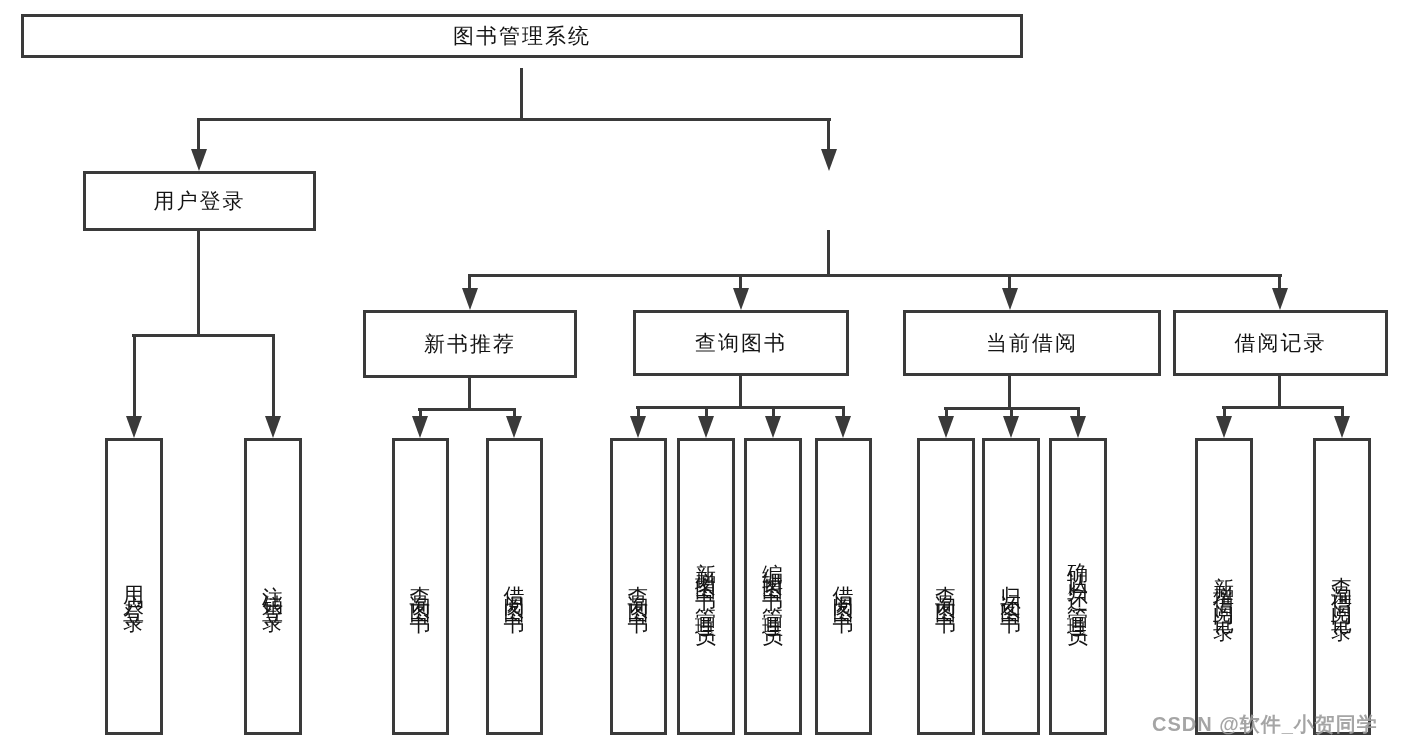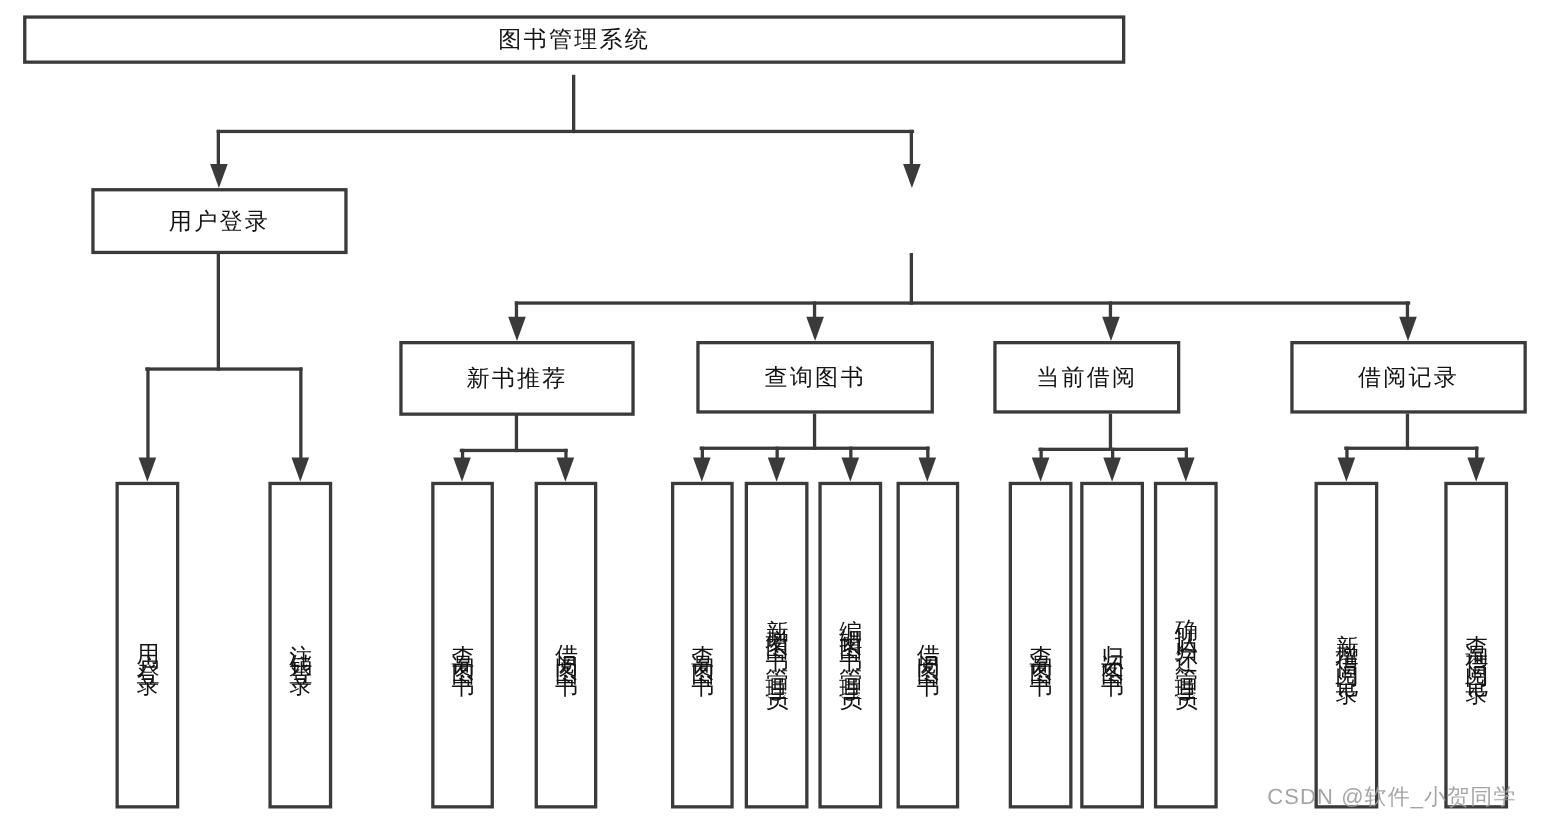--- a/index.html
+++ b/index.html
@@ -27,21 +27,21 @@
     writing-mode:vertical-lr;text-orientation:mixed;
     font-size:21px;letter-spacing:9px;line-height:1;
   }
   .hl{position:absolute;height:3px;background:var(--line);}
   .vl{position:absolute;width:3px;background:var(--line);}
   .ah{position:absolute;width:0;height:0;
       border-left:8px solid transparent;border-right:8px solid transparent;
       border-top:22px solid var(--line);}
   .watermark{
     position:absolute;left:1152px;top:711px;font-size:20px;letter-spacing:1px;
-    color:var(--wm);opacity:.9;white-space:nowrap;z-index:5;
+    color:var(--wm);opacity:.9;white-space:nowrap;z-index:5;font-weight:bold;
   }
 </style>
 </head>
 <body>
 
 <div id="canvas">
 
   <div class="node" style="left:21px;top:14px;width:1002px;height:44px">
     <span>图书管理系统</span>
   </div>
@@ -67,21 +67,21 @@
   <div class="ah" style="left:733px;top:288px"></div>
   <div class="ah" style="left:1002px;top:288px"></div>
   <div class="ah" style="left:1272px;top:288px"></div>
 
   <div class="node" style="left:363px;top:310px;width:214px;height:68px">
     <span>新书推荐</span>
   </div>
   <div class="node" style="left:633px;top:310px;width:216px;height:66px">
     <span>查询图书</span>
   </div>
-  <div class="node" style="left:903px;top:310px;width:170px;height:66px">
+  <div class="node" style="left:903px;top:310px;width:258px;height:66px">
     <span>当前借阅</span>
   </div>
   <div class="node" style="left:1173px;top:310px;width:215px;height:66px">
     <span>借阅记录</span>
   </div>
 
   <div class="vl" style="left:197px;top:230px;height:107px"></div>
   <div class="hl" style="left:132px;top:334px;width:143px"></div>
   <div class="vl" style="left:133px;top:334px;height:86px"></div>
   <div class="vl" style="left:272px;top:334px;height:86px"></div>

